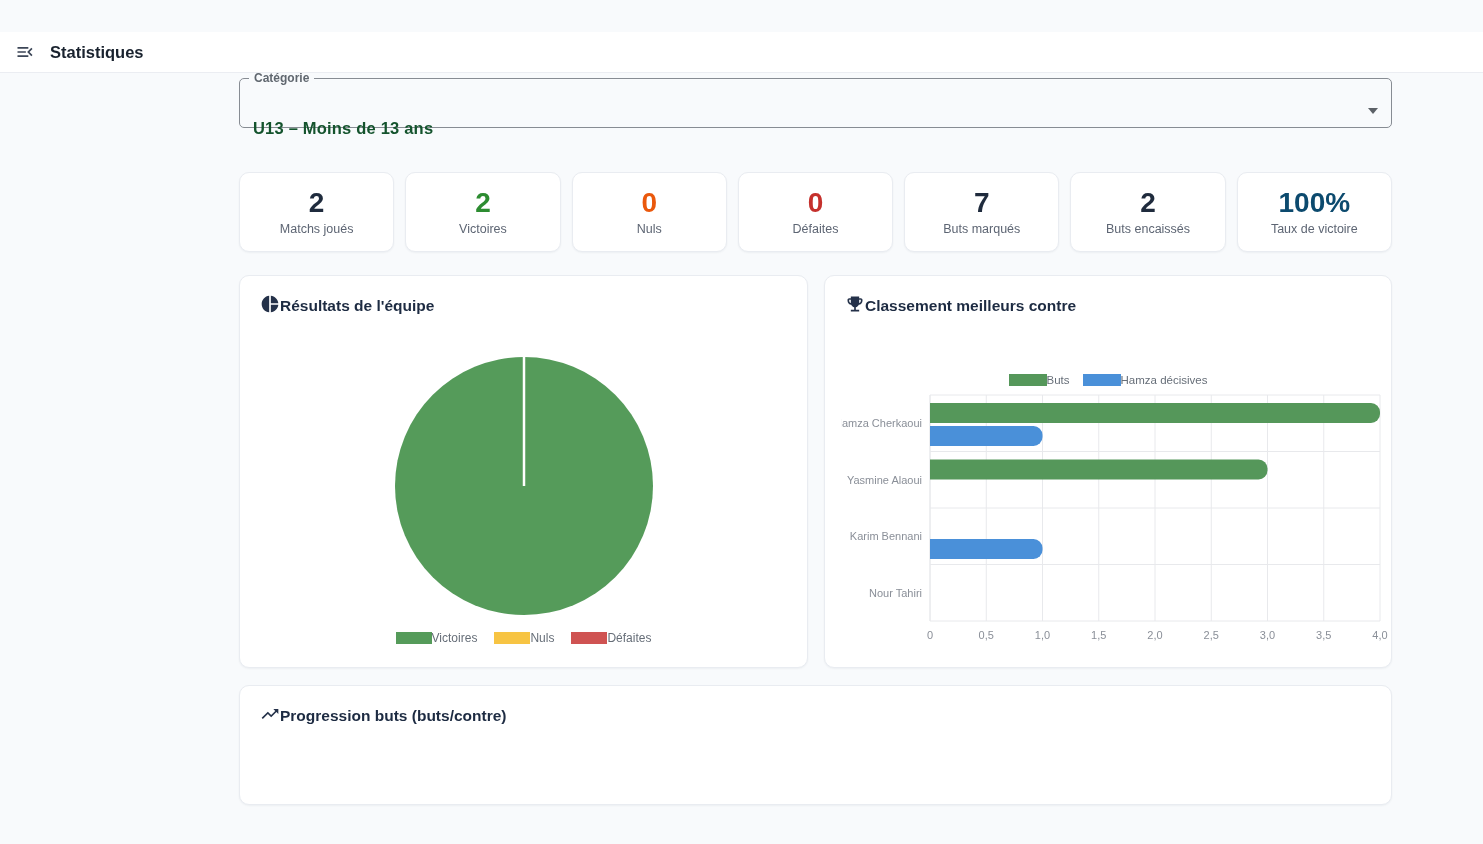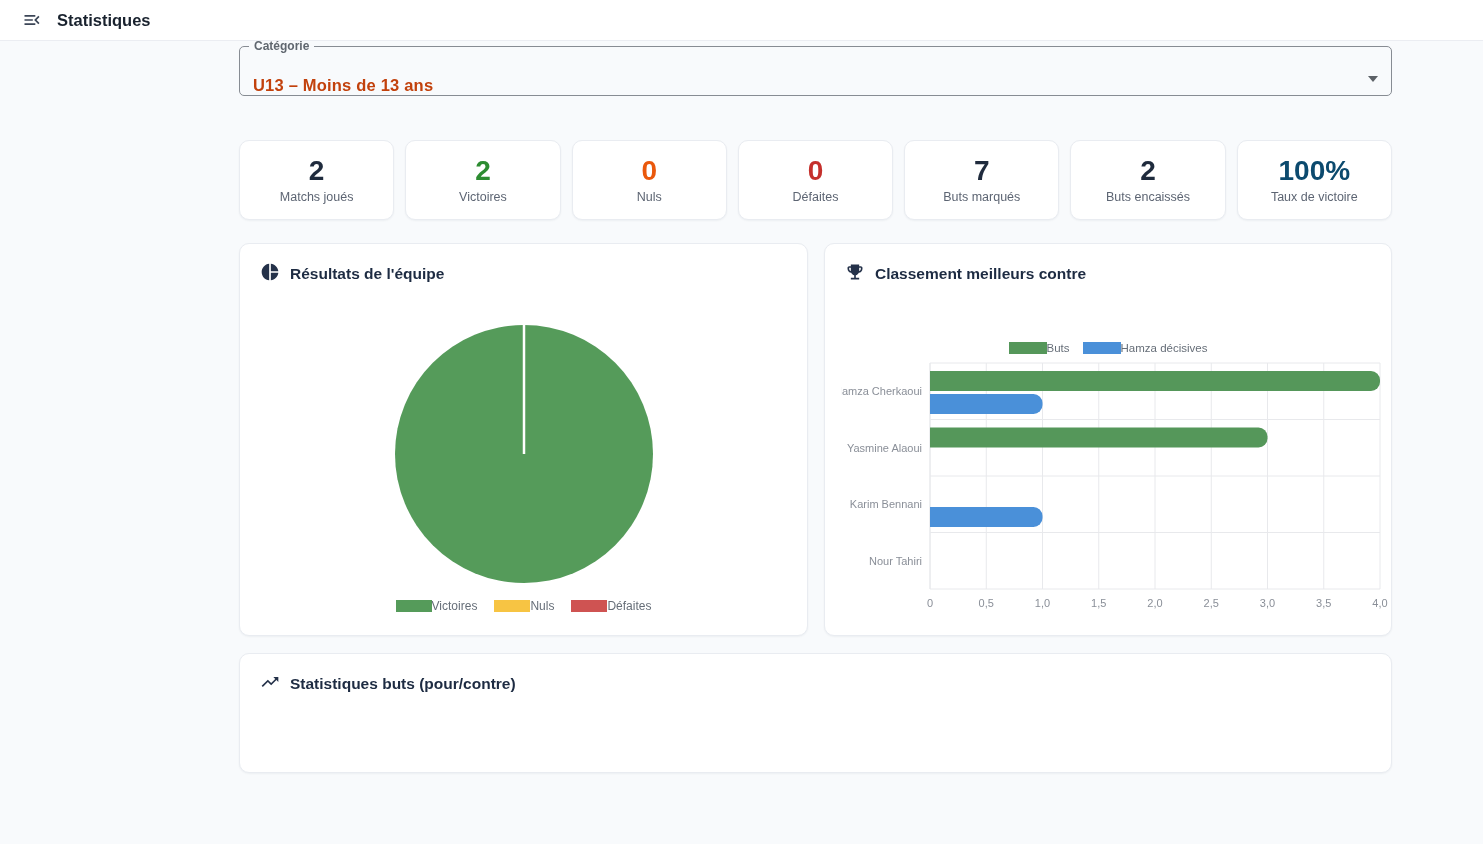--- a/index.html
+++ b/index.html
@@ -6,37 +6,37 @@
   html,body { margin:0; padding:0; }
   body {
     width:1483px; height:844px; overflow:hidden;
     background:#f8fafc;
     font-family:"Liberation Sans", sans-serif;
     color:#1f2733;
   }
   
   .topbar {
     height:41px; background:#ffffff; border-bottom:1px solid #ebedf2;
-    display:flex; align-items:center; padding-left:19px;
+    display:flex; align-items:center; padding-left:12px;margin-top:32px;
   }
   .menu-btn { width:26px; height:26px; display:flex; align-items:center; justify-content:center; cursor:pointer; }
   .topbar-title { margin-left:12px; font-size:16.5px; font-weight:700; color:#19222e; }
 
   
   .content { margin-left:239px; width:1153px; }
 
   
   fieldset.mui-field {
     position:relative; border:1px solid #878c93; border-radius:5px;
     height:55px; padding:0; margin:0; background:transparent; cursor:pointer;font-weight:bold;
   }
   fieldset.mui-field legend {
     margin-left:9px; padding:0 5px; font-size:12px; color:#60676f; line-height:11px; height:11px;
   }
-  .mui-value { position:absolute; left:13px; top:24px; font-size:16.5px; color:#c2410c; letter-spacing:.2px; }
+  .mui-value { position:absolute; left:13px; top:35px; font-size:16.5px; color:#14532d; letter-spacing:.2px; }
   .mui-arrow {
     position:absolute; right:13px; top:24px; width:0; height:0;
     border-left:5.5px solid transparent; border-right:5.5px solid transparent;
     border-top:6.5px solid #5c6167;
   }
   .field-1 { margin-top:47px; }
   .field-2 { margin-top:35px; }
 
   
   .stats-row { display:flex; gap:11px; margin-top:44px; }
@@ -49,21 +49,21 @@
   .stat-label { font-size:12.5px; color:#5d6573; margin-top:4px; }
 
   
   .charts-row { display:flex; gap:16px; margin-top:23px; height:393px; }
   .card {
     background:#fff; border:1px solid #e9ecf1; border-radius:10px;
     box-shadow:0 1px 2px rgba(20,30,50,.05); padding:16px;
   }
   .pie-card { width:569px; display:flex; flex-direction:column; }
   .bar-card { width:568px; display:flex; flex-direction:column; }
-  .card-header { display:flex; align-items:center; gap:10px; padding-left:4px; margin-top:2px; }
+  .card-header { display:flex; align-items:center; padding-left:4px; margin-top:2px; }
   .card-title { font-size:15.5px; font-weight:700; color:#1d2b42; }
 
   .pie-wrap { margin-top:38px; display:flex; justify-content:center; }
   .pie-legend { margin-top:auto; margin-bottom:6px; display:flex; justify-content:center; align-items:center; gap:17px; }
   .legend-item { display:flex; align-items:center; }
   .legend-swatch { width:36px; height:12px; display:inline-block; }
   .legend-text { font-size:12px; color:#666e78; }
 
   .bar-legend { margin-top:56px; display:flex; justify-content:center; align-items:center; gap:13px; }
   .bar-legend .legend-swatch { width:38px; height:12px; }
@@ -215,17 +215,17 @@
     </div>
   </div>
 
   <div class="card progress-card">
     <div class="card-header">
       <span>
         <svg width="20" height="20" viewBox="0 0 24 24" fill="#243149">
           <path d="M16 6l2.29 2.29-4.88 4.88-4-4L2 16.59 3.41 18l6-6 4 4 6.3-6.29L22 12V6z"></path>
         </svg>
       </span>
-      <span class="card-title">Statistiques buts (pour/contre)</span>
+      <span class="card-title">Progression buts (buts/contre)</span>
     </div>
   </div>
 
 </div>
 
 </body></html>

